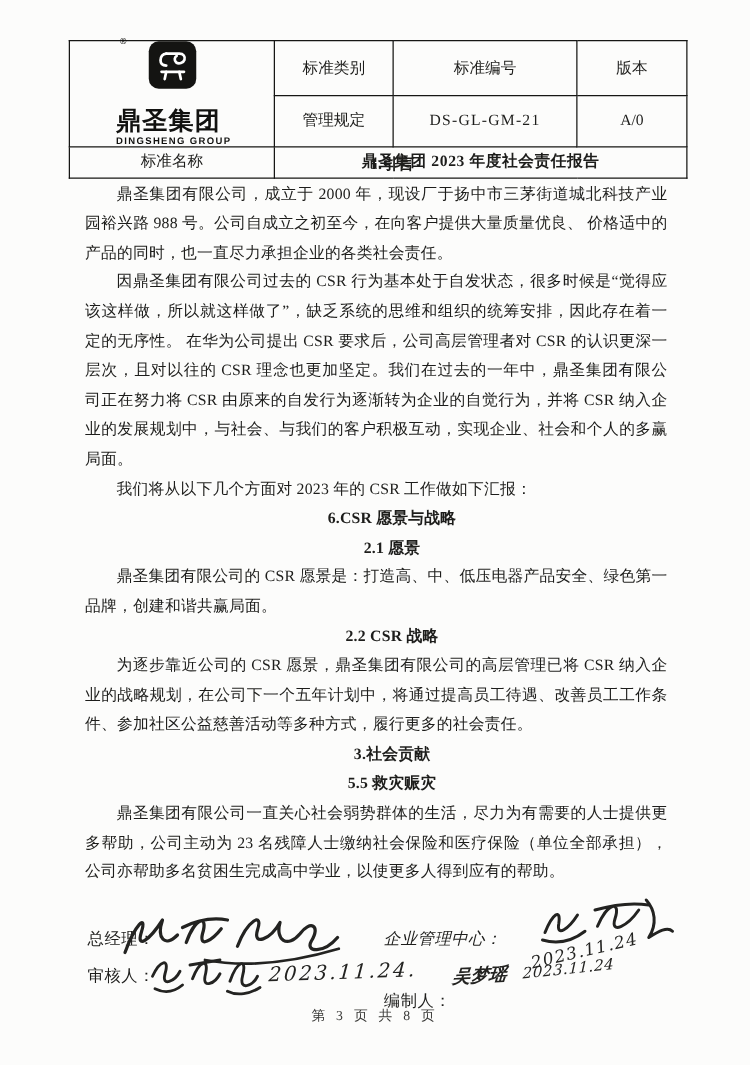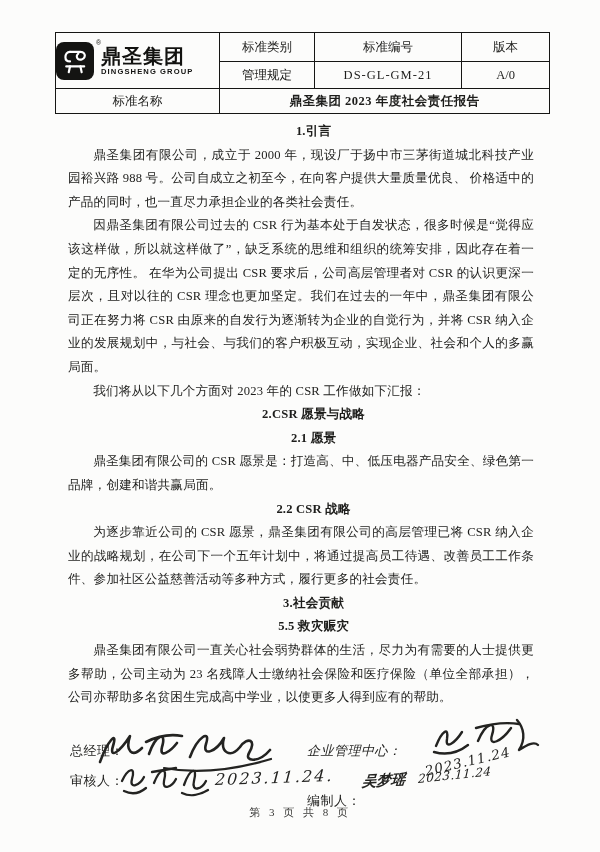--- a/index.html
+++ b/index.html
@@ -16,21 +16,21 @@
     border-collapse:collapse;table-layout:fixed;
   }
   table.hdr td{
     border:1.6px solid #161614;
     text-align:center;vertical-align:middle;
     font-size:12.5px;padding:0;
   }
   td.c1{width:163px;}  td.c2{width:94px;}  td.c3{width:146px;}  td.c4{width:87px;}
   tr.r1 td{height:28px;} tr.r2 td{height:26px;} tr.r3 td{height:24px;}
   td.logo-cell{padding:2px 0 2px 8px;}
-  .logo-wrap{display:flex;align-items:center;justify-content:flex-start;gap:4px;position:relative;}
+  .logo-wrap{display:flex;align-items:center;justify-content:flex-start;gap:16px;position:relative;flex-direction:column;}
   .logo-badge{
     width:38px;height:38px;background:#141412;border-radius:8px;
     display:flex;align-items:center;justify-content:center;flex:0 0 auto;
   }
   .logo-reg{
     position:absolute;left:40px;top:-3px;font-size:7px;color:#141412;
     font-family:"Liberation Sans",sans-serif;
   }
   .logo-text{display:flex;flex-direction:column;align-items:flex-start;line-height:1;margin-left:3px;}
   .logo-cn{
@@ -118,21 +118,21 @@
       <td colspan="3" class="std-name-val">鼎圣集团 2023 年度社会责任报告</td>
     </tr>
   </tbody>
     </table>
 
   <div class="content">
     <h3>1.引言</h3>
     <p>鼎圣集团有限公司，成立于 2000 年，现设厂于扬中市三茅街道城北科技产业园裕兴路 988 号。公司自成立之初至今，在向客户提供大量质量优良、 价格适中的产品的同时，也一直尽力承担企业的各类社会责任。</p>
     <p>因鼎圣集团有限公司过去的 CSR 行为基本处于自发状态，很多时候是“觉得应该这样做，所以就这样做了”，缺乏系统的思维和组织的统筹安排，因此存在着一定的无序性。 在华为公司提出 CSR 要求后，公司高层管理者对 CSR 的认识更深一层次，且对以往的 CSR 理念也更加坚定。我们在过去的一年中，鼎圣集团有限公司正在努力将 CSR 由原来的自发行为逐渐转为企业的自觉行为，并将 CSR 纳入企业的发展规划中，与社会、与我们的客户积极互动，实现企业、社会和个人的多赢局面。</p>
     <p>我们将从以下几个方面对 2023 年的 CSR 工作做如下汇报：</p>
-    <h3>2.CSR 愿景与战略</h3>
+    <h3>6.CSR 愿景与战略</h3>
     <h3>2.1 愿景</h3>
     <p>鼎圣集团有限公司的 CSR 愿景是：打造高、中、低压电器产品安全、绿色第一品牌，创建和谐共赢局面。</p>
     <h3>2.2 CSR 战略</h3>
     <p>为逐步靠近公司的 CSR 愿景，鼎圣集团有限公司的高层管理已将 CSR 纳入企业的战略规划，在公司下一个五年计划中，将通过提高员工待遇、改善员工工作条件、参加社区公益慈善活动等多种方式，履行更多的社会责任。</p>
     <h3>3.社会贡献</h3>
     <h3>5.5 救灾赈灾</h3>
     <p>鼎圣集团有限公司一直关心社会弱势群体的生活，尽力为有需要的人士提供更多帮助，公司主动为 23 名残障人士缴纳社会保险和医疗保险（单位全部承担），公司亦帮助多名贫困生完成高中学业，以使更多人得到应有的帮助。</p>
   </div>
 
   <div>

